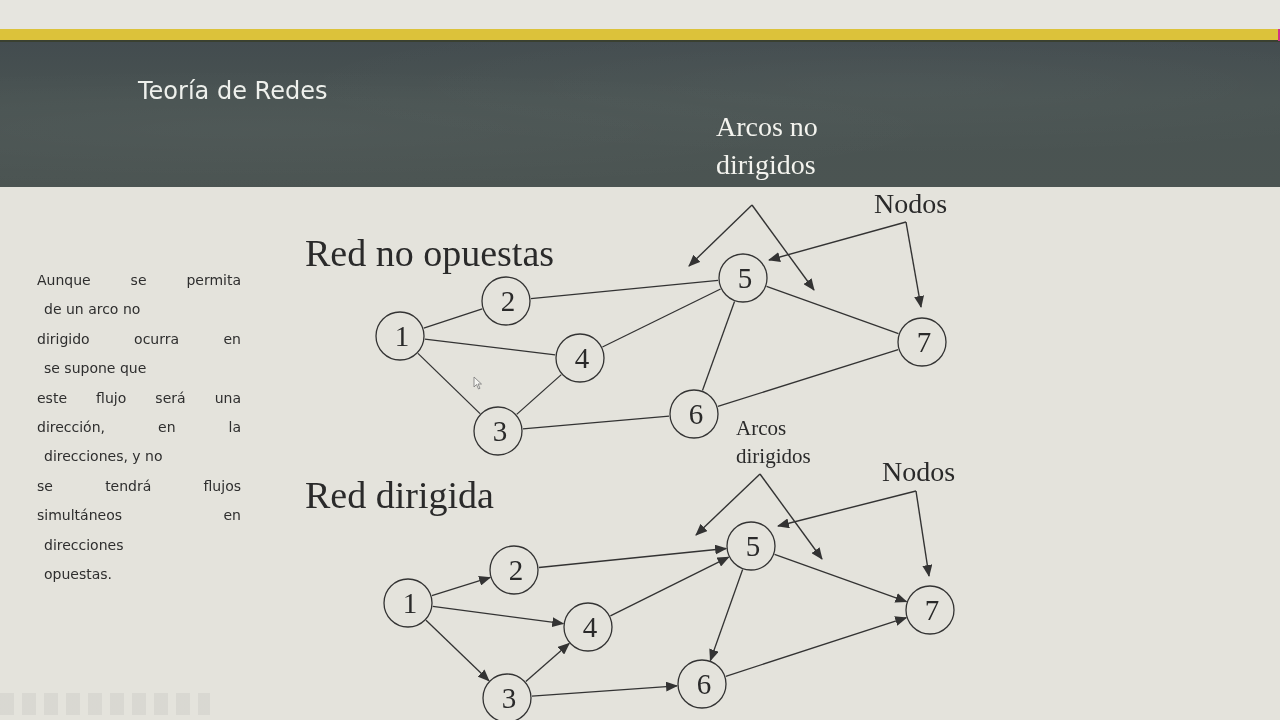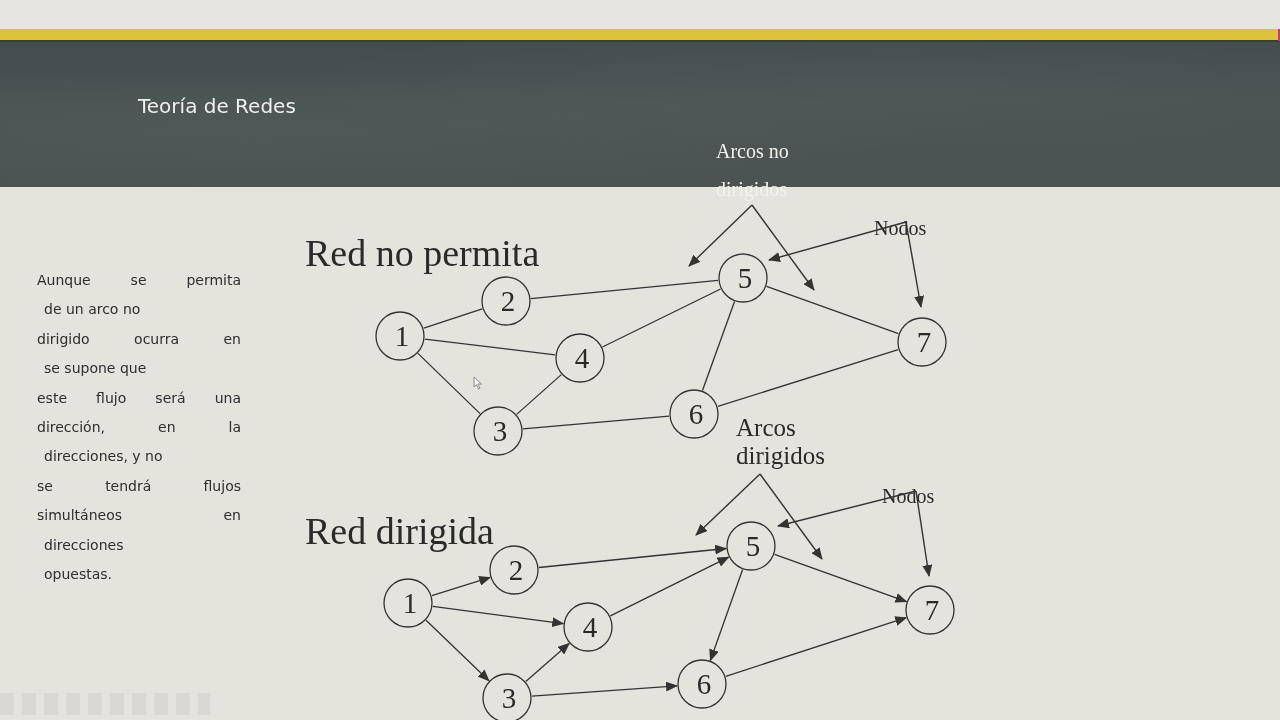--- a/index.html
+++ b/index.html
@@ -16,34 +16,34 @@
     position: absolute; left: 0; top: 42px; width: 1280px; height: 145px;
     background: linear-gradient(180deg, #434c4f 0%, #495352 40%, #4b5452 100%);
   }
   .title-band .tex {
     position: absolute; inset: 0;
     background:
       radial-gradient(ellipse at 20% 60%, rgba(255,255,255,0.03), transparent 50%),
       radial-gradient(ellipse at 70% 30%, rgba(255,255,255,0.03), transparent 50%);
   }
   .slide-title {
-    position: absolute; left: 138px; top: 94px;
-    font-family: "DejaVu Sans", sans-serif; font-size: 20px; color: #eef0ec; letter-spacing: 0px;
+    position: absolute; left: 138px; top: 77px;
+    font-family: "DejaVu Sans", sans-serif; font-size: 24px; color: #eef0ec; letter-spacing: 0px;
   }
   .side-text {
     position: absolute; left: 37px; top: 266px; width: 204px;
     font-family: "DejaVu Sans", sans-serif; font-size: 14px; line-height: 29.4px; color: #2e2e2e;
   }
   .side-text .line { display: block; text-align: justify; text-align-last: justify; white-space: nowrap; height: 29.4px; }
   .side-text .line.left { text-align-last: left; margin-left: 7px; }
   .diagram { position: absolute; left: 0; top: 0; width: 1280px; height: 720px; }
   .serif { font-family: "Liberation Serif", "DejaVu Serif", serif; }
   .heading-big { position: absolute; font-size: 38px; color: #2a2a2a; }
-  .label-lg { position: absolute; font-size: 20px; color: #2a2a2a; line-height: 38px; margin-top: 24px; }
-  .label-sm { position: absolute; font-size: 25px; color: #2a2a2a; line-height: 28px; text-align: right; }
+  .label-lg { position: absolute; font-size: 28px; color: #2a2a2a; line-height: 38px; }
+  .label-sm { position: absolute; font-size: 21px; color: #2a2a2a; line-height: 28px; text-align: right; }
   .label-white { color: #f3f3ee; }
   .footer-ghost { position: absolute; left: 0; top: 693px; width: 210px; height: 22px; opacity: 0.12;
     background: repeating-linear-gradient(90deg, #888 0 14px, transparent 14px 22px); }
   .cursor { position: absolute; left: 473px; top: 376px; width: 0; height: 0; }
 </style>
 </head>
 <body>
 
 <div class="top-strip"></div>
 <div class="accent-bar">
@@ -62,26 +62,26 @@
   <span class="line left">se supone que</span>
   <span class="line">este flujo será una</span>
   <span class="line">dirección, en la</span>
   <span class="line left">direcciones, y no</span>
   <span class="line">se tendrá flujos</span>
   <span class="line">simultáneos en</span>
   <span class="line left">direcciones</span>
   <span class="line left">opuestas.</span>
 </div>
 
-<div class="heading-big serif" style="left:305px; top:231px;">Red no permita</div>
+<div class="heading-big serif" style="left:305px; top:231px;">Red no opuestas</div>
 <div class="label-lg serif label-white" style="left:716px; top:108px;">Arcos no</div>
 <div class="label-lg serif label-white" style="left:716px; top:146px;">dirigidos</div>
 <div class="label-lg serif" style="left:874px; top:185px;">Nodos</div>
 
-<div class="heading-big serif" style="left:305px; top:473px;margin-top:36px;">Red dirigida</div>
+<div class="heading-big serif" style="left:305px; top:473px;">Red dirigida</div>
 <div class="label-sm serif" style="left:736px; top:414px;">Arcos</div>
 <div class="label-sm serif" style="left:736px; top:442px;">dirigidos</div>
 <div class="label-lg serif" style="left:882px; top:453px;">Nodos</div>
 
 <svg class="diagram" width="1280" height="720" viewBox="0 0 1280 720">
   <defs>
     <marker id="arr" viewBox="0 0 12 10" refX="11" refY="5" markerWidth="12" markerHeight="10" markerUnits="userSpaceOnUse" orient="auto">
       <path d="M0,0 L12,5 L0,10 z" fill="#333"></path>
     </marker>
   </defs>

